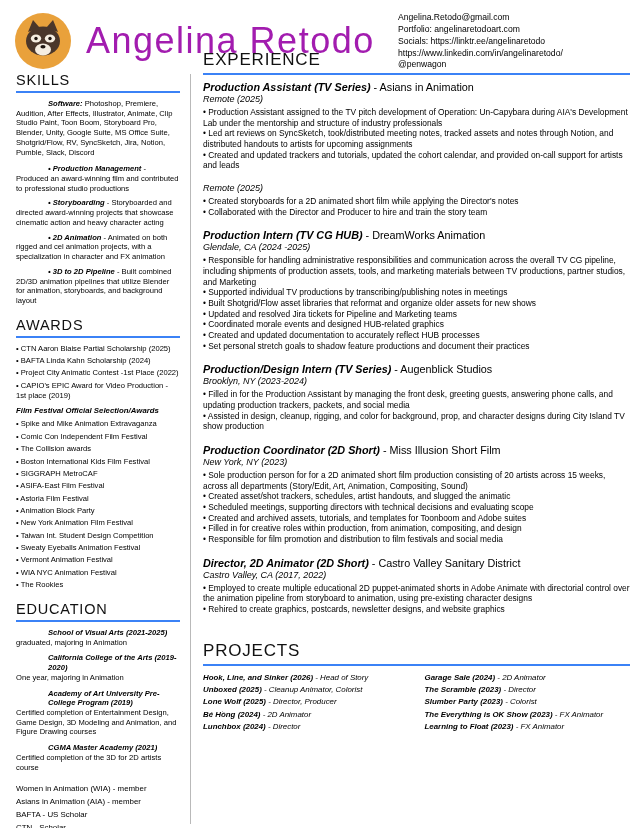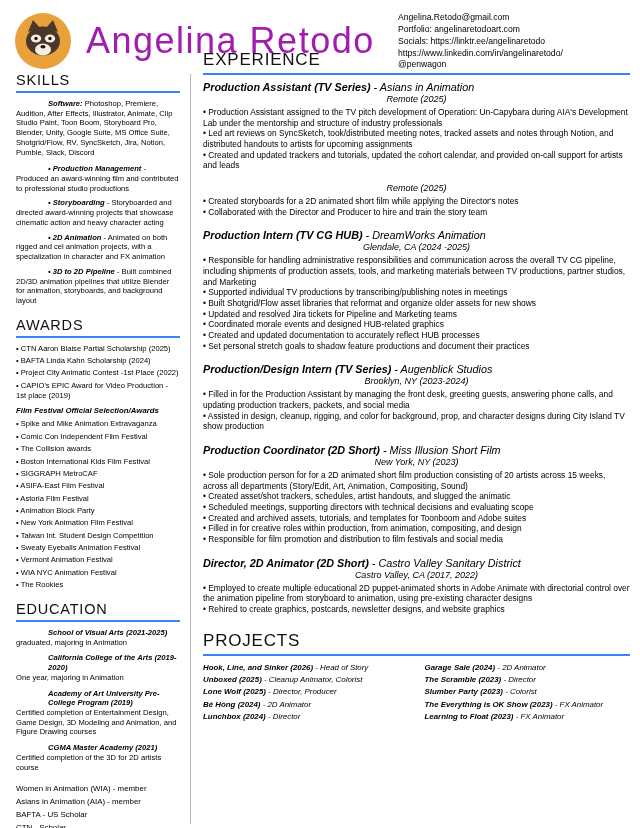--- a/index.html
+++ b/index.html
@@ -26,25 +26,25 @@
   .soft { margin-bottom:7px; }
   .skill-item { margin-bottom:5px; }
   .mini-list > div { font-size:7.6px; line-height:1.3; margin-bottom:2.5px; }
   .fest-head { font-size:7.8px; font-weight:bold; font-style:italic; margin:6px 0 4px; }
   .edu { margin-bottom:6px; }
   .org-list > div { font-size:7.9px; line-height:1.5; margin-bottom:1px; }
 
   .xp { margin-bottom:12px; }
   .xp-title { font-size:10.8px; }
   .role { font-weight:bold; font-style:italic; }
-  .co { font-style:italic; }
-  .xp-loc { font-size:9px; font-style:italic; margin:1px 0 3px;text-align:center; }
+  .co { }
+  .xp-loc { font-size:9px; font-style:italic; margin:1px 0 3px; }
   .bullets > div { font-size:8.4px; line-height:1.27; }
 
-  .projects { margin-top:16px; }
+  .projects { margin-top:26px; }
   .proj-cols { display:flex; gap:16px; margin-top:2px; }
   .proj-col { flex:1; }
   .proj { font-size:7.9px; line-height:1.55; }
   .pn { font-weight:bold; font-style:italic; }
   .pr { font-style:italic; }
 </style>
 </head>
 <body>
 
 <header class="header">

